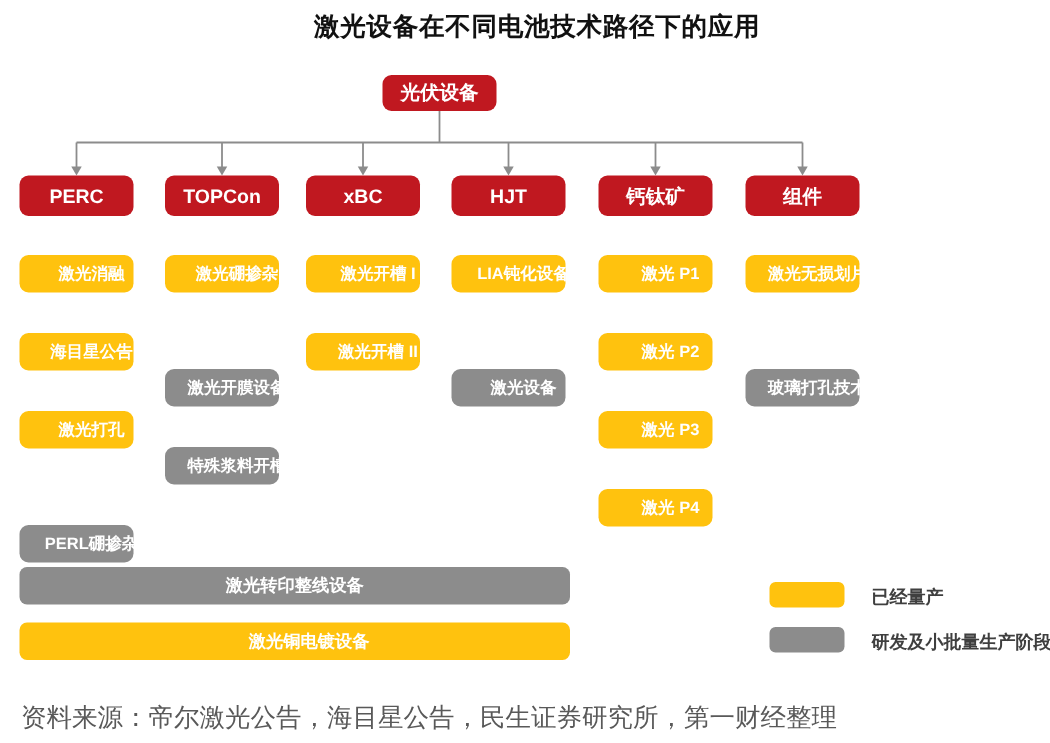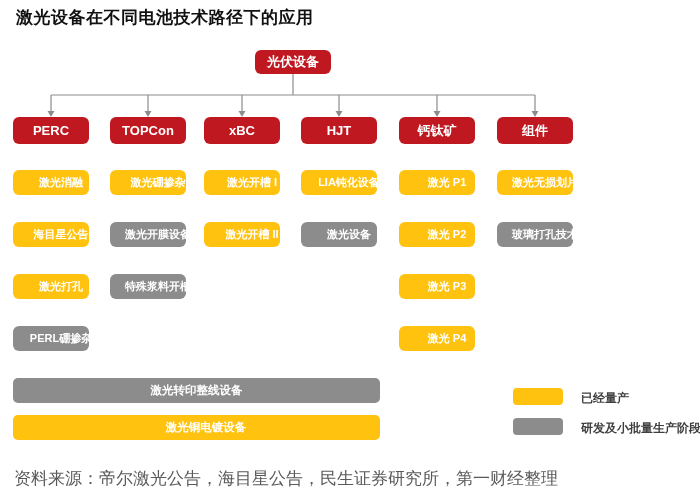--- a/index.html
+++ b/index.html
@@ -7,20 +7,21 @@
     position: relative;
     width: 700px;
     height: 495px;
     background: #ffffff;
     font-family: "Liberation Sans", "DejaVu Sans", sans-serif;
     overflow: hidden;
   }
   .title {
     position: absolute;
     top: 6px; left: 0; right: 0;
+    text-align: center;
     font-size: 17px;
     font-weight: 700;
     color: var(--title, #111111);
     letter-spacing: 0.5px;
     padding-left: 16px;
   }
   .node {
     position: absolute;
     display: flex;
     align-items: center;
@@ -44,21 +45,21 @@
     border-radius: 6px;
     font-size: 13px;
   }
   .item {
     width: 76px; height: 25px;
     border-radius: 6px;
     font-size: 11px;
     padding-left: 20px;
   }
   .item.mass { background: var(--yellow, #FFC20E); }
-  .item.rd   { background: var(--gray, #8C8C8C); }
+  .item.rd   { background: var(--gray, #8C8C8C); margin-top: 24px; }
   .bar {
     left: 13px;
     width: 367px; height: 25px;
     border-radius: 5px;
     font-size: 11.5px;
   }
   .bar.mass { background: var(--yellow, #FFC20E); padding-left: 19px; }
   .bar.rd   { background: var(--gray, #8C8C8C); }
   .connectors {
     position: absolute;

